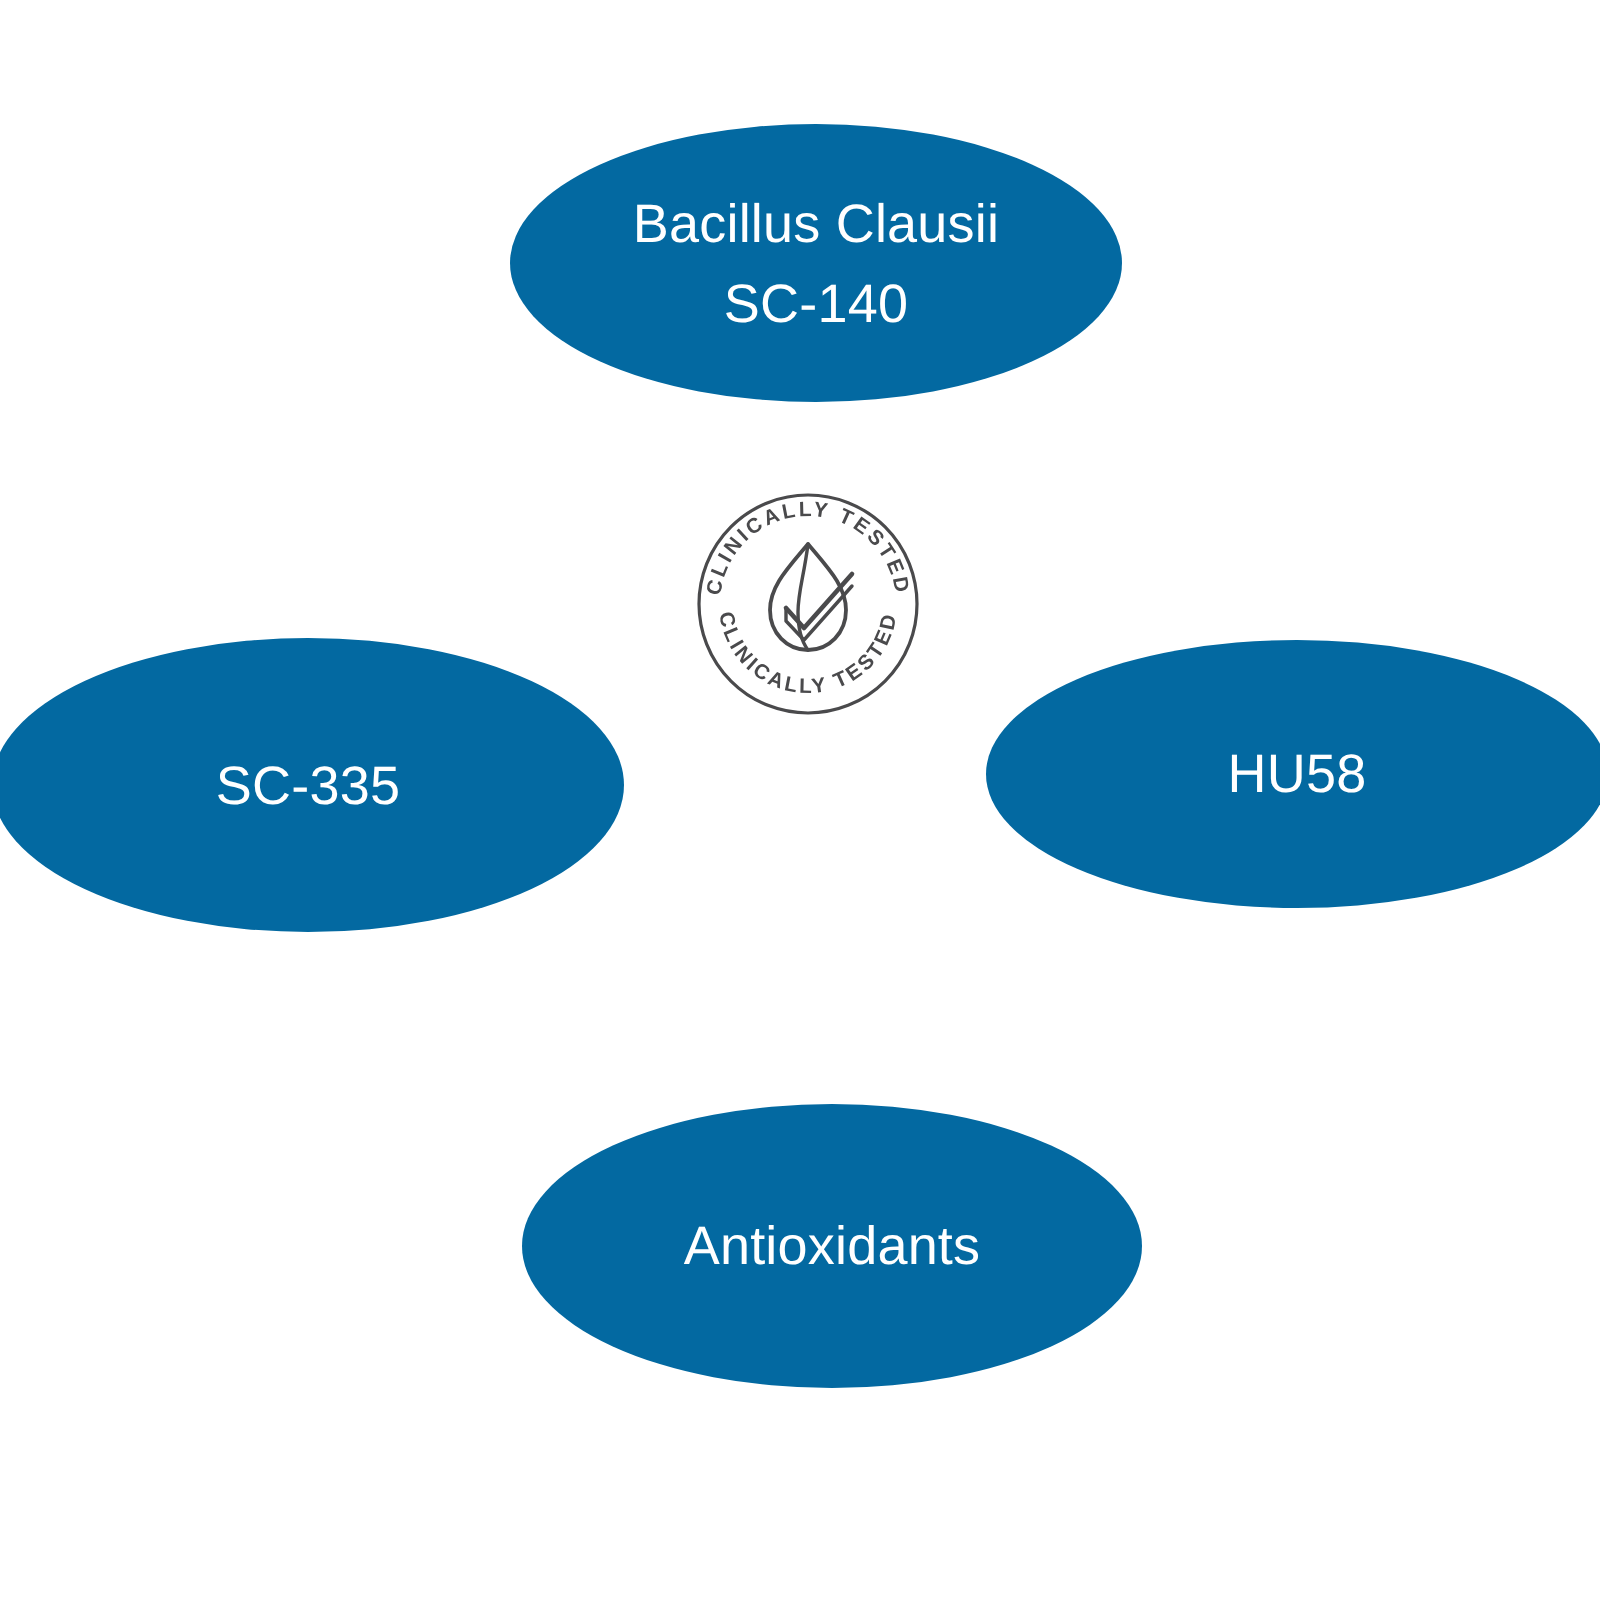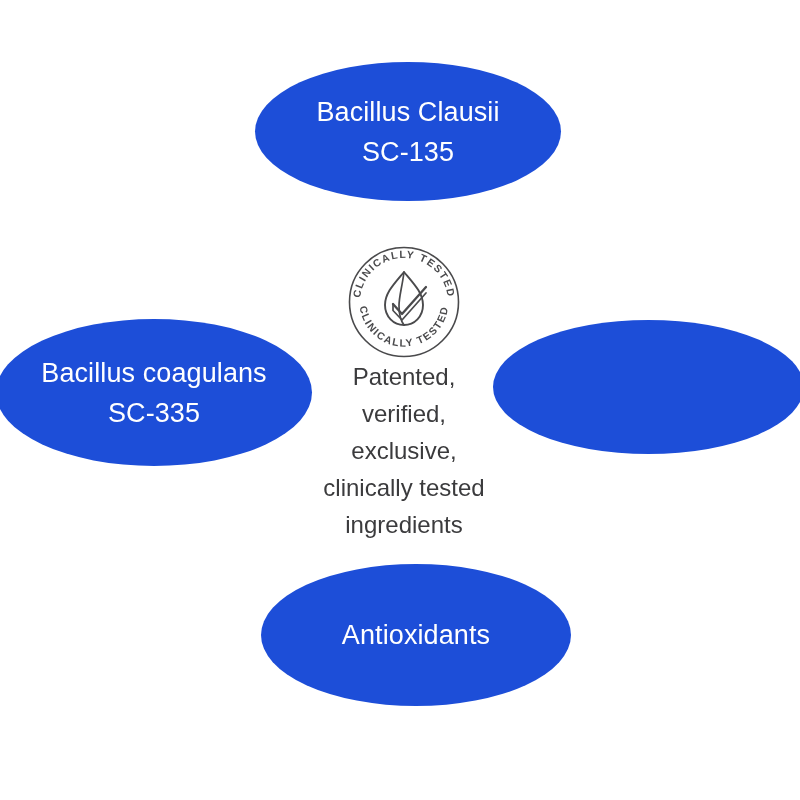--- a/index.html
+++ b/index.html
@@ -17,21 +17,21 @@
     width: 800px;
     height: 800px;
     background: #ffffff;
     overflow: hidden;
   }
 
   
   .ellipse {
     position: absolute;
     border-radius: 50%;
-    background: #1d4ed8;
+    background: #0369a1;
     display: flex;
     flex-direction: column;
     align-items: center;
     justify-content: center;
     box-sizing: border-box;
     text-align: center;
   }
   .ellipse .line {
     color: #ffffff;
     font-size: 27px;
@@ -53,21 +53,21 @@
     height: 147px;
   }
   #ellipse-right {
     left: 493px;
     top: 320px;
     width: 311px;
     height: 134px;
   }
   #ellipse-bottom {
     left: 261px;
-    top: 564px;
+    top: 552px;
     width: 310px;
     height: 142px;
   }
 
   
   #seal {
     position: absolute;
     left: 347px;
     top: 246px;
     width: 114px;
@@ -94,29 +94,29 @@
     white-space: nowrap;
   }
 </style>
 </head>
 <body>
 
 <div id="canvas">
 
   <div class="ellipse" id="ellipse-top">
     <div class="line">Bacillus Clausii</div>
-    <div class="line">SC-135</div>
+    <div class="line">SC-140</div>
   </div>
 
   <div class="ellipse" id="ellipse-left">
-    <div class="line">Bacillus coagulans</div>
     <div class="line">SC-335</div>
   </div>
 
   <div class="ellipse" id="ellipse-right">
+    <div class="line">HU58</div>
   </div>
 
   <div class="ellipse" id="ellipse-bottom">
     <div class="line">Antioxidants</div>
   </div>
 
   <div id="seal">
     <svg viewBox="0 0 114 112" xmlns="http://www.w3.org/2000/svg">
       <defs>
         <path id="arcTop" d="M 13,56 A 44,44 0 0 1 101,56" fill="none"></path>
@@ -143,21 +143,14 @@
         <path d="M 57,26
                  C 55,42 52,50 52,60
                  C 52,70 54,75 57,79" fill="none" stroke="#4a4a4c" stroke-width="1.7" stroke-linecap="round"></path>
 
         <path d="M 46,58 L 55,68 L 79,41" fill="none" stroke="#4a4a4c" stroke-width="2.3" stroke-linecap="round" stroke-linejoin="round"></path>
         <path d="M 46,58 L 46,64.5 L 55,74 L 79,47" fill="none" stroke="#4a4a4c" stroke-width="1.7" stroke-linecap="round" stroke-linejoin="round"></path>
       </g>
     </svg>
   </div>
 
-  <div id="center-caption">
-    <div class="cline">Patented,</div>
-    <div class="cline">verified,</div>
-    <div class="cline">exclusive,</div>
-    <div class="cline">clinically tested</div>
-    <div class="cline">ingredients</div>
-  </div>
 
 </div>
 
 </body></html>

